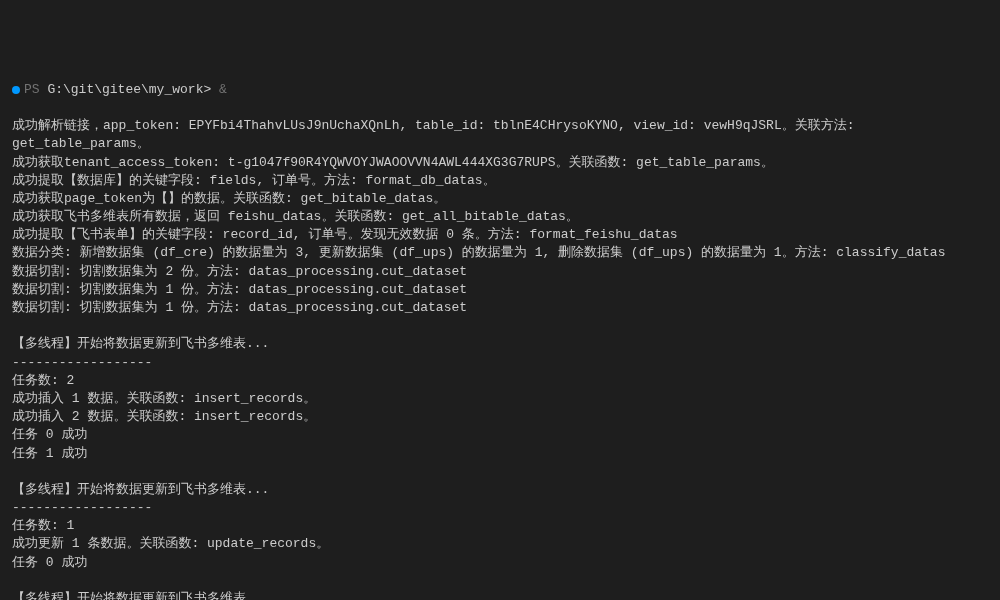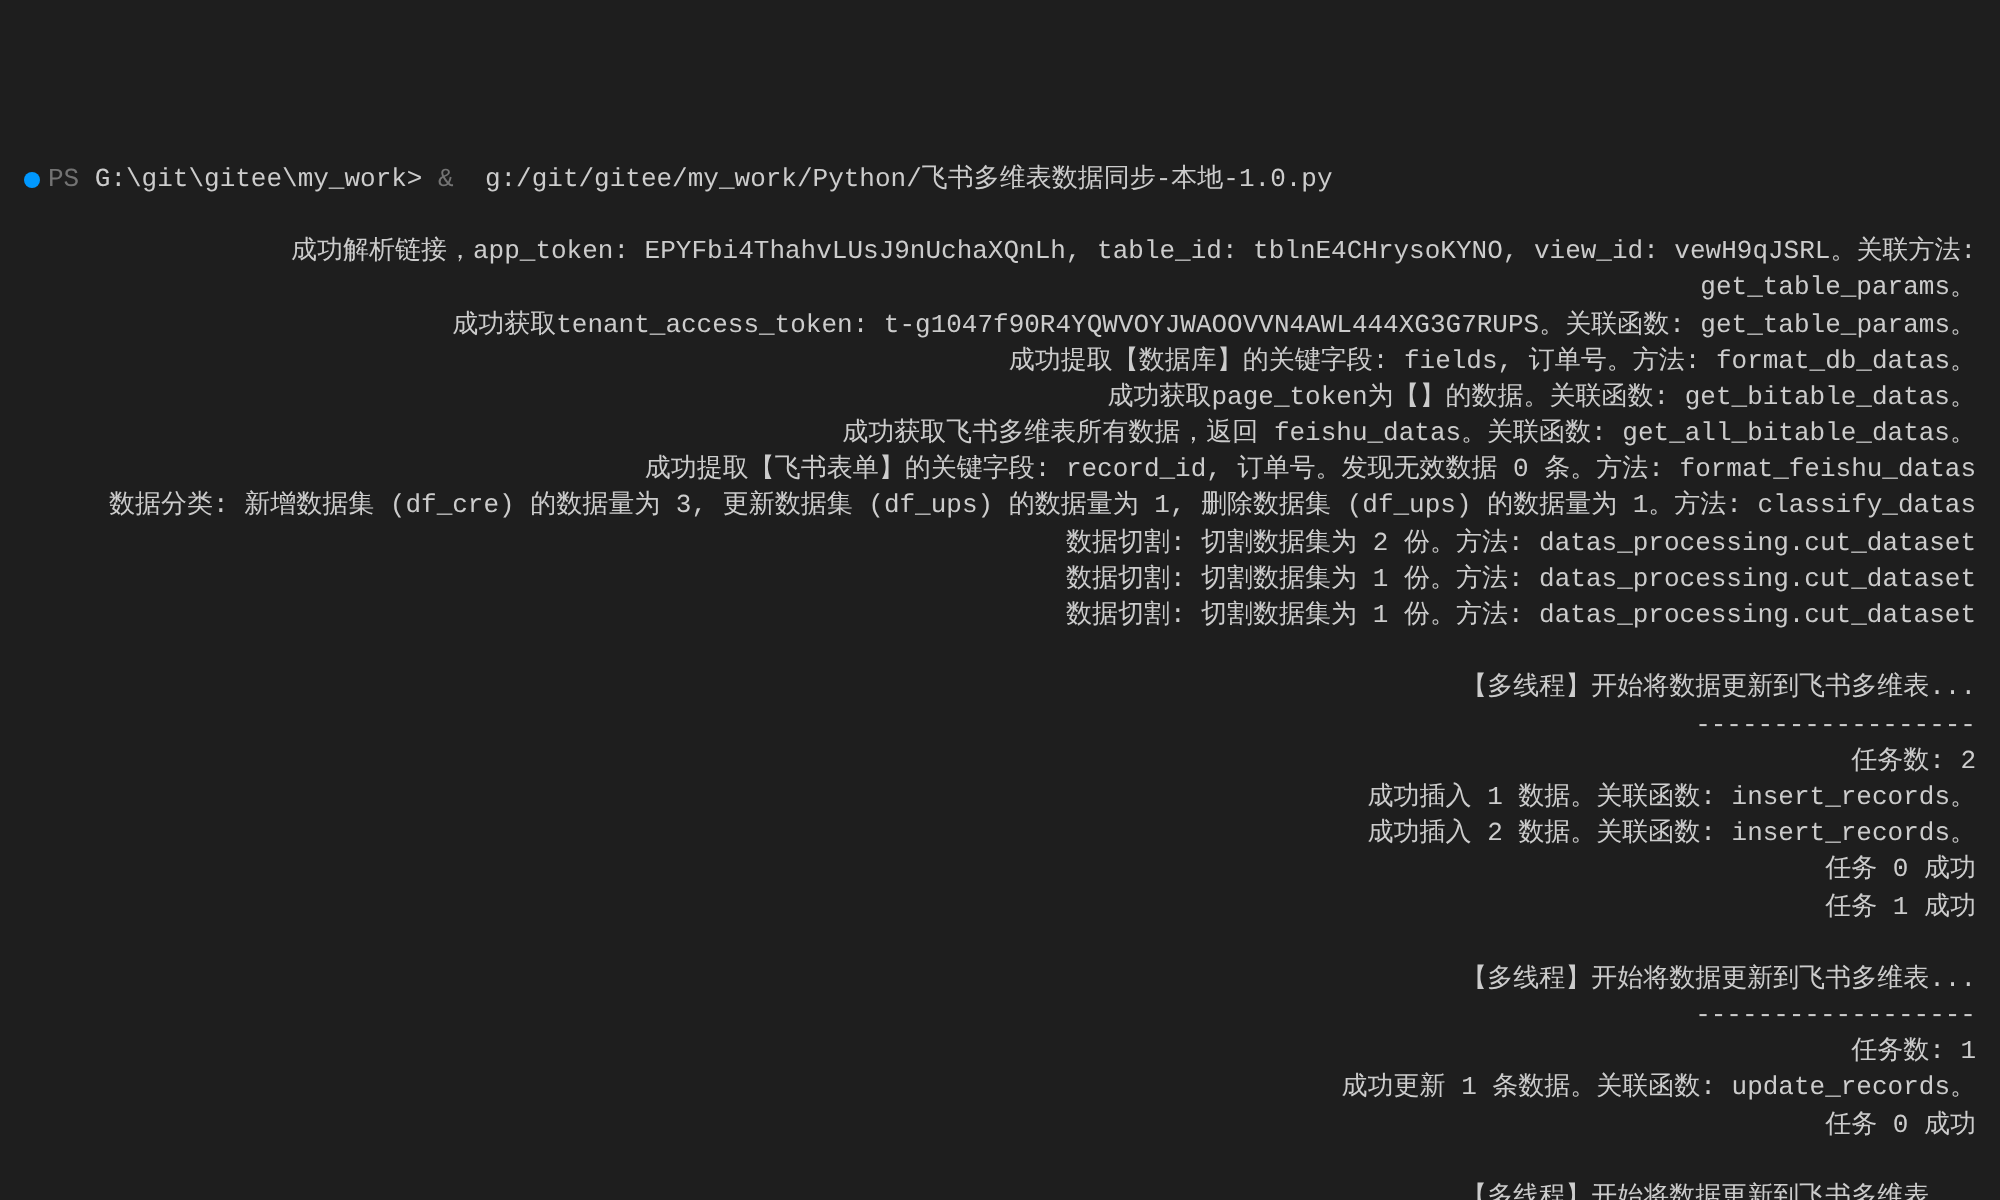--- a/index.html
+++ b/index.html
@@ -25,21 +25,20 @@
       text-align: right;
     }
     .python-path {
       color: #dcdcaa;
     }
     .cmd-path {
       color: #cccccc;
     }
     .output {
       color: #cccccc;
-      text-align: right;
     }
     .breakpoint-dot {
       display: inline-block;
       width: 8px;
       height: 8px;
       border-radius: 50%;
       background-color: #0098ff;
       margin-right: 4px;
       vertical-align: middle;
     }
@@ -47,19 +46,19 @@
       display: flex;
       align-items: center;
     }
   </style>
 </head>
 <body>
 
 
 
 <div class="first-line">
-<span class="breakpoint-dot"></span><span class="prompt-ps">PS </span><span class="prompt-path">G:\git\gitee\my_work&gt;</span><span class="prompt-ps"> &amp; </span><span class="cmd-path"> g:/git/gitee/my_work/Python/飞书多维表数据同步-本地-1.0.py</span>
+<span class="breakpoint-dot"></span><span class="prompt-ps">PS </span><span class="prompt-path">G:\git\gitee\my_work&gt;</span><span class="prompt-ps"> &amp; </span>
 </div>
 <div id="output-container"><div class="term-line output">成功解析链接，app_token: EPYFbi4ThahvLUsJ9nUchaXQnLh, table_id: tblnE4CHrysoKYNO, view_id: vewH9qJSRL。关联方法: get_table_params。</div><div class="term-line output">成功获取tenant_access_token: t-g1047f90R4YQWVOYJWAOOVVN4AWL444XG3G7RUPS。关联函数: get_table_params。</div><div class="term-line output">成功提取【数据库】的关键字段: fields, 订单号。方法: format_db_datas。</div><div class="term-line output">成功获取page_token为【】的数据。关联函数: get_bitable_datas。</div><div class="term-line output">成功获取飞书多维表所有数据，返回 feishu_datas。关联函数: get_all_bitable_datas。</div><div class="term-line output">成功提取【飞书表单】的关键字段: record_id, 订单号。发现无效数据 0 条。方法: format_feishu_datas</div><div class="term-line output">数据分类: 新增数据集 (df_cre) 的数据量为 3, 更新数据集 (df_ups) 的数据量为 1, 删除数据集 (df_ups) 的数据量为 1。方法: classify_datas</div><div class="term-line output">数据切割: 切割数据集为 2 份。方法: datas_processing.cut_dataset</div><div class="term-line output">数据切割: 切割数据集为 1 份。方法: datas_processing.cut_dataset</div><div class="term-line output">数据切割: 切割数据集为 1 份。方法: datas_processing.cut_dataset</div><div class="term-line output">&nbsp;</div><div class="term-line output">【多线程】开始将数据更新到飞书多维表...</div><div class="term-line output">------------------</div><div class="term-line output">任务数: 2</div><div class="term-line output">成功插入 1 数据。关联函数: insert_records。</div><div class="term-line output">成功插入 2 数据。关联函数: insert_records。</div><div class="term-line output">任务 0 成功</div><div class="term-line output">任务 1 成功</div><div class="term-line output">&nbsp;</div><div class="term-line output">【多线程】开始将数据更新到飞书多维表...</div><div class="term-line output">------------------</div><div class="term-line output">任务数: 1</div><div class="term-line output">成功更新 1 条数据。关联函数: update_records。</div><div class="term-line output">任务 0 成功</div><div class="term-line output">&nbsp;</div><div class="term-line output">【多线程】开始将数据更新到飞书多维表...</div></div>
 
 
 
 
 
 </body></html>

